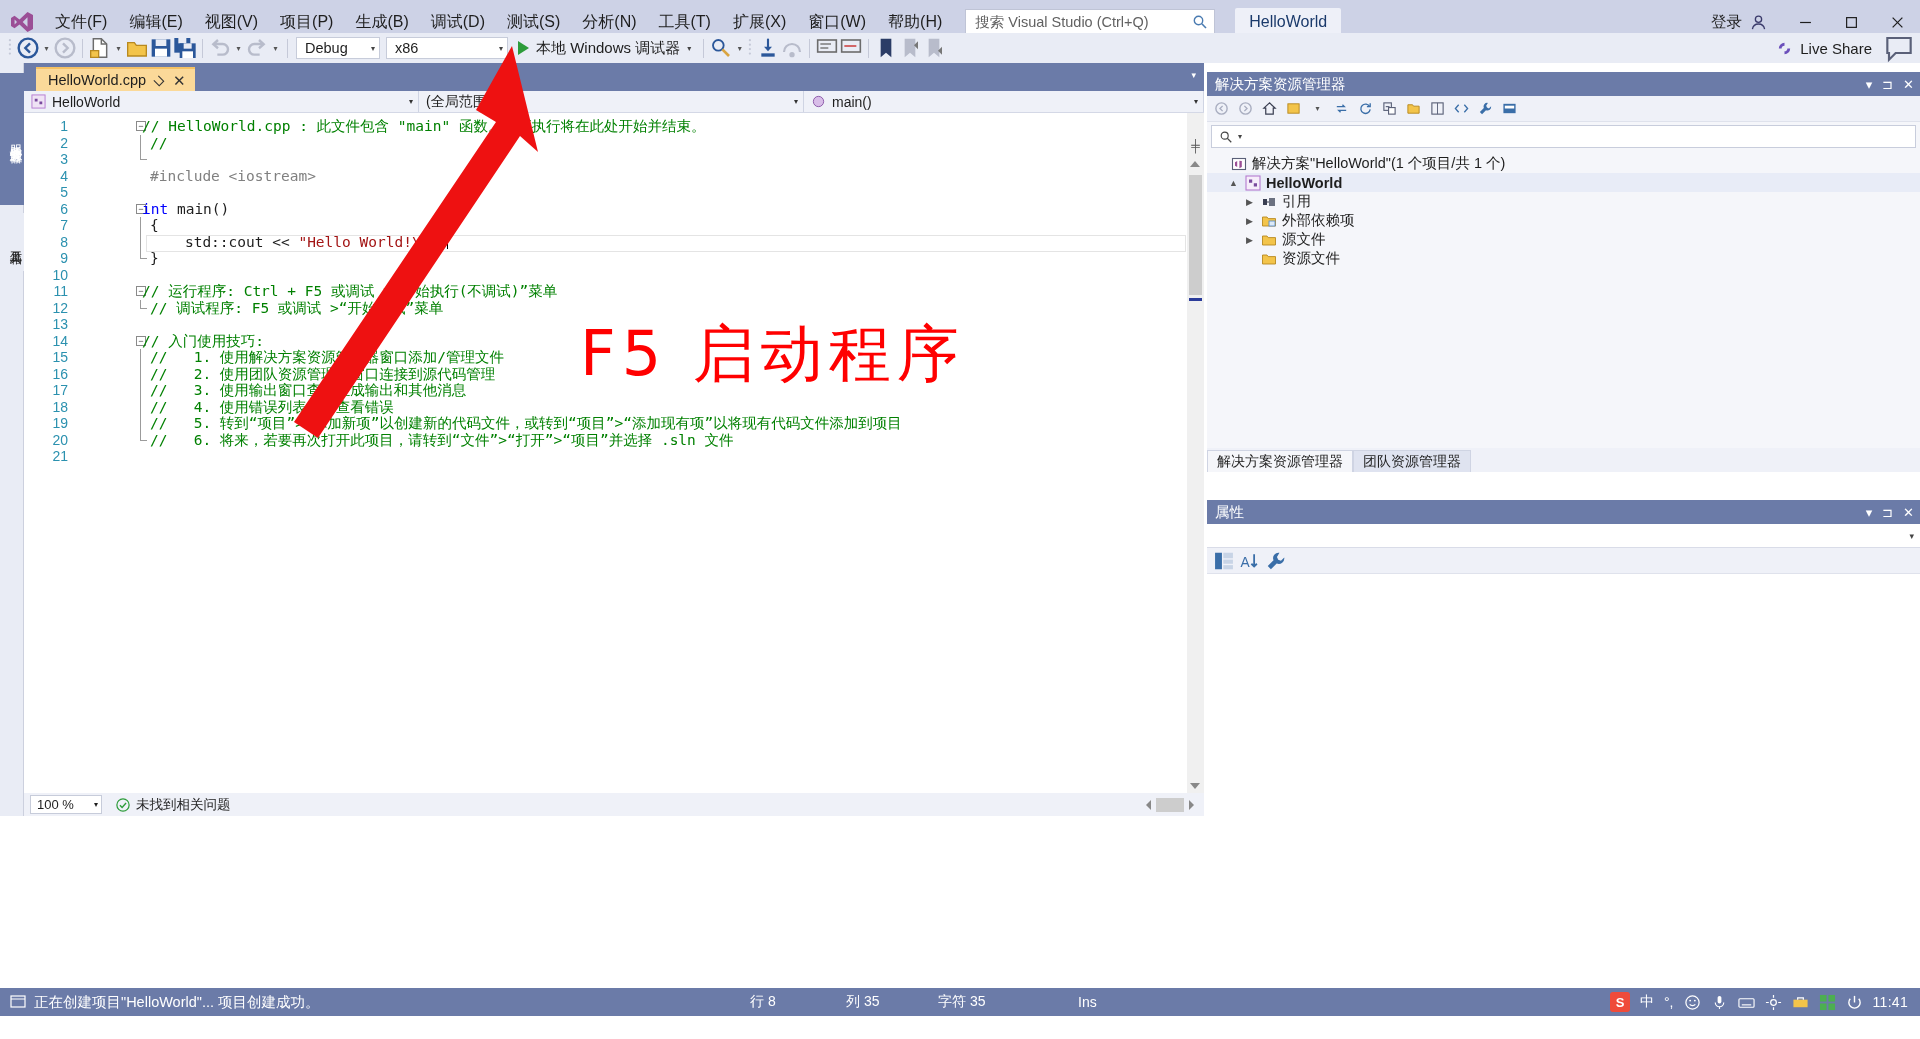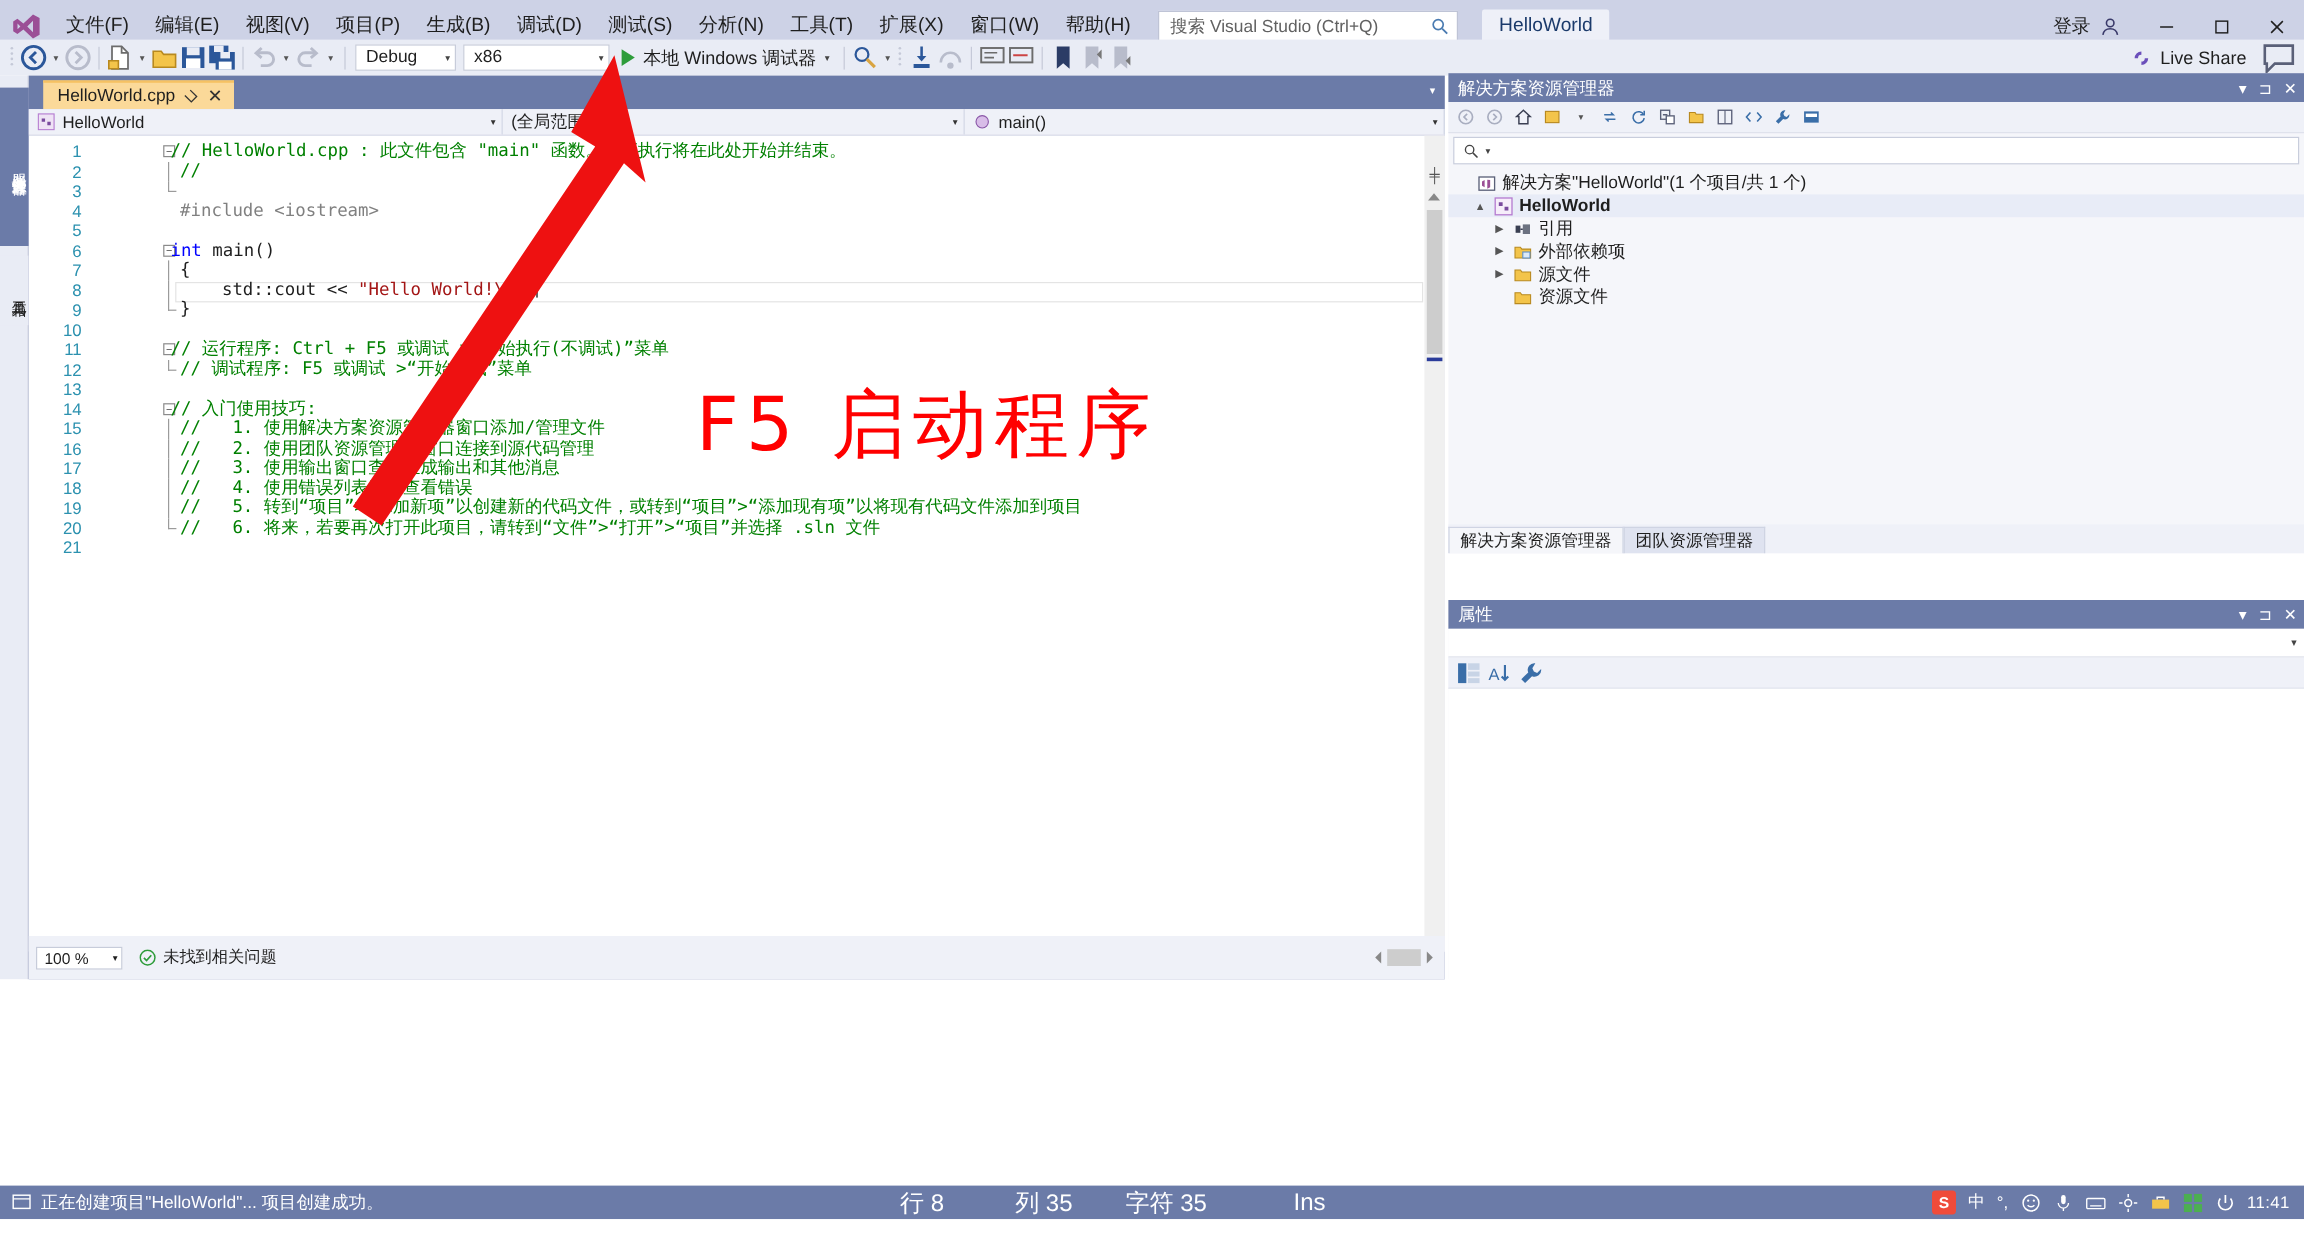--- a/index.html
+++ b/index.html
@@ -159,38 +159,38 @@
 
   
   .ed-vscroll {
     position:absolute; right:0; top:50px; width:17px; height:680px; background:#f0f0f0;
   }
   .ed-vscroll .marker { position:absolute; left:2px; top:26px; width:13px; height:12px; color:#555; font-size:12px; text-align:center; }
   .ed-vscroll .up { position:absolute; left:3px; top:48px; width:0;height:0;border-left:5px solid transparent;border-right:5px solid transparent;border-bottom:6px solid #888; }
   .ed-vscroll .down { position:absolute; left:3px; bottom:4px; width:0;height:0;border-left:5px solid transparent;border-right:5px solid transparent;border-top:6px solid #888; }
   .ed-vscroll .thumb { position:absolute; left:2px; top:62px; width:13px; height:120px; background:#cdcdcd; }
   .ed-hscroll {
-    position:absolute; left:0; bottom:0; width:1180px; height:36px; background:#eff1f8;
+    position:absolute; left:0; bottom:0; width:1180px; height:23px; background:#eff1f8;
     display:flex; align-items:center;justify-content:center;
   }
   .zoomsel {
     width:72px; height:19px; margin-left:6px; background:#fff; border:1px solid #c7ccda;
     display:flex; align-items:center; justify-content:space-between; padding:0 3px 0 6px;
     font-size:13px; color:#1e1e1e;
   }
   .zoomsel .arw { font-size:8px; }
   .issuebar { display:flex; align-items:center; gap:6px; margin-left:14px; font-size:13.5px; color:#1e1e1e; }
   .chk { width:14px;height:14px; }
   .hs-left { margin-left:auto; width:14px;height:14px; }
   .hs-track { width:28px; height:14px; background:#cdcdcd; }
   .hs-right { width:14px;height:14px; margin-right:6px; }
 
   
   .se-panel {
-    position:absolute; left:1207px; top:61px; width:713px; height:400px;
+    position:absolute; left:1207px; top:72px; width:713px; height:400px;
     background:#f5f6fa;
   }
   .se-head {
     height:24px; display:flex; align-items:center; padding:0 6px 0 8px;
     background:#6b7ba8; color:#fff; font-size:14.5px;
   }
   .se-head .sp { margin-left:auto; display:flex; gap:10px; align-items:center; }
   .se-head .sp span { font-size:13px; line-height:1; }
   .se-toolbar {
     height:26px; background:#eff1f8; display:flex; align-items:center;
@@ -255,21 +255,21 @@
     font-family:"DejaVu Sans","Liberation Sans",sans-serif; letter-spacing:6px;
   }
 
   
   .statusbar {
     position:absolute; left:0; bottom:23px; width:1920px; height:28px;
     background:#6b7ba8; color:#fff; display:flex; align-items:center; font-size:14.5px;
   }
   .sb-left { display:flex; align-items:center; gap:8px; padding-left:10px; }
   .sb-icon { width:16px;height:16px; }
-  .sb-seg { position:absolute; font-size:20px; color:#fff; }
+  .sb-seg { position:absolute; font-size:14px; color:#fff; }
 
   
   .taskbar {
     position:absolute; left:0; bottom:0; width:1920px; height:23px; background:#fff;
   }
   .ime {
     position:absolute; right:4px; bottom:0px; height:28px;
     display:flex; align-items:center; gap:10px; padding:0 8px;
   }
   .ime-badge {

